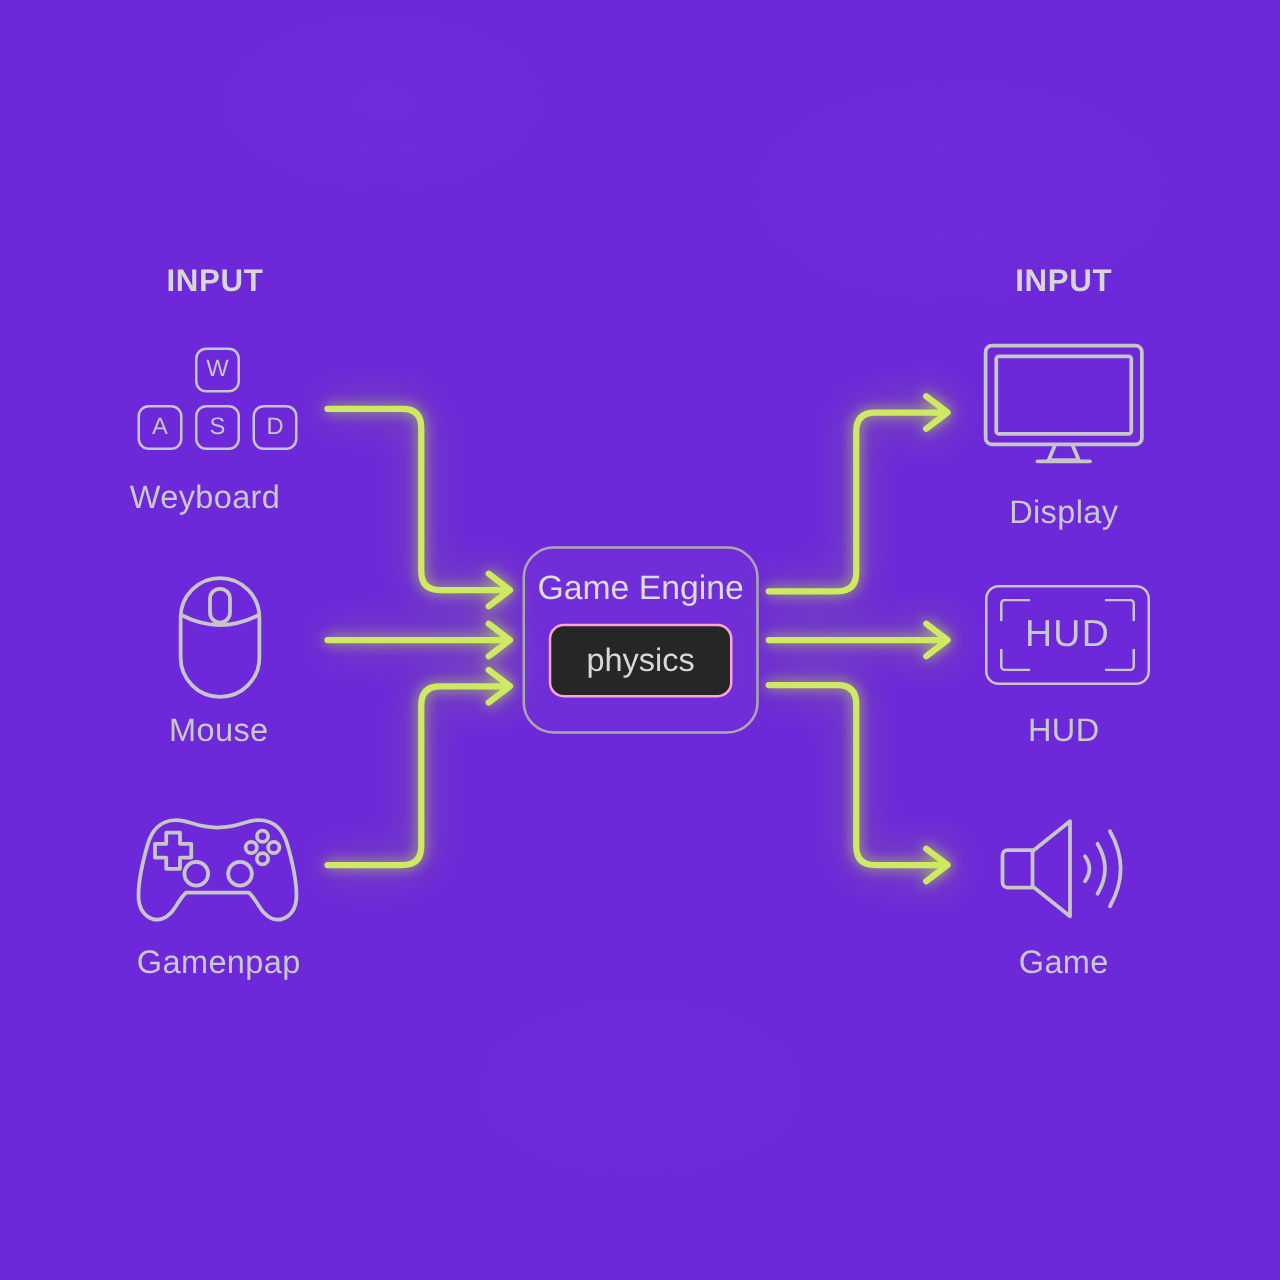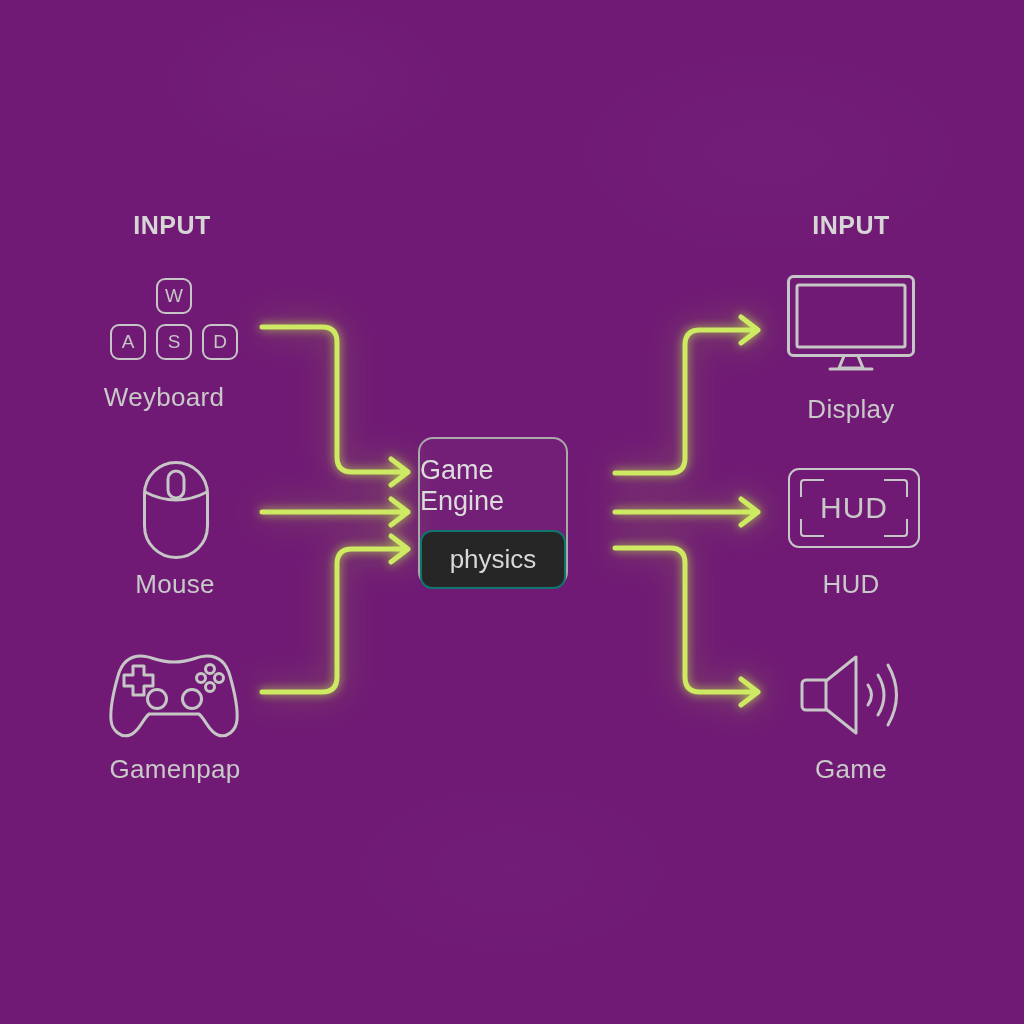--- a/index.html
+++ b/index.html
@@ -1,18 +1,18 @@
 <!DOCTYPE html>
 <html><head>
 <meta charset="utf-8">
 <style>
   html,body{margin:0;padding:0;background:#0d0d0e;}
   .stage{
     position:relative;width:1024px;height:1024px;overflow:hidden;
-    background:#701a75;
+    background:#6d28d9;
     font-family:"Liberation Sans", sans-serif;
     color:#cccccc;
   }
   
   .stage::before{
     content:"";position:absolute;inset:0;pointer-events:none;
     background:
       radial-gradient(220px 120px at 30% 8%, rgba(255,255,255,0.02), transparent 70%),
       radial-gradient(300px 160px at 75% 15%, rgba(255,255,255,0.015), transparent 70%),
       radial-gradient(260px 140px at 50% 85%, rgba(255,255,255,0.012), transparent 70%);
@@ -34,29 +34,29 @@
     border:2px solid #c6c6c6;border-radius:9px;
     display:flex;align-items:center;justify-content:center;
     font-size:19px;color:#c6c6c6;
   }
 
   
   .licon{stroke:#c6c6c6;fill:none;stroke-linecap:round;stroke-linejoin:round;}
 
   
   .engine{
-    left:418px;top:437px;width:150px;height:150px;box-sizing:border-box;
-    border:2px solid #a9a9a9;border-radius:15px;
+    left:418px;top:437px;width:189px;height:150px;box-sizing:border-box;
+    border:2px solid #a9a9a9;border-radius:25px;
     background:rgba(255,255,255,0.025);
     display:flex;flex-direction:column;align-items:center;
   }
   .engine-title{font-size:27px;color:#dcdcdc;margin-top:16px;}
   .physics{
     margin-top:13px;padding:12px 28px;box-sizing:border-box;
-    border:2px solid #0f766e;border-radius:12px;background:#262626;
+    border:2px solid #f9a8d4;border-radius:12px;background:#262626;
     font-size:26px;color:#d8d8d8;
   }
 
   
   .hud-box{
     left:788px;top:468px;width:132px;height:80px;box-sizing:border-box;
     border:2.5px solid #c6c6c6;border-radius:11px;
     display:flex;align-items:center;justify-content:center;
   }
   .hud-text{font-size:30px;color:#c9c9c9;letter-spacing:1px;}

